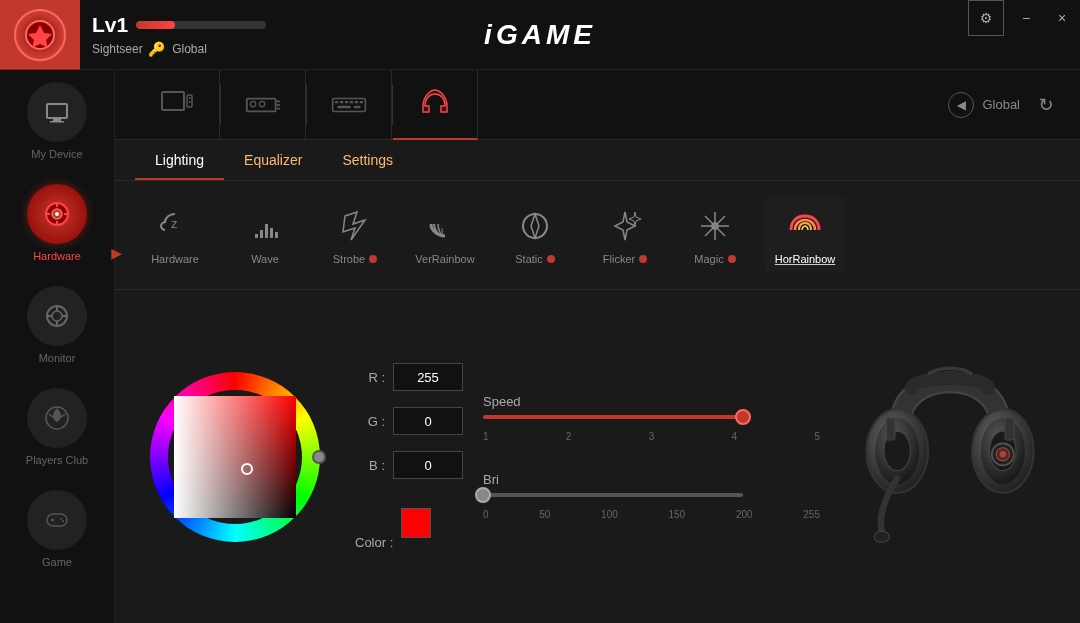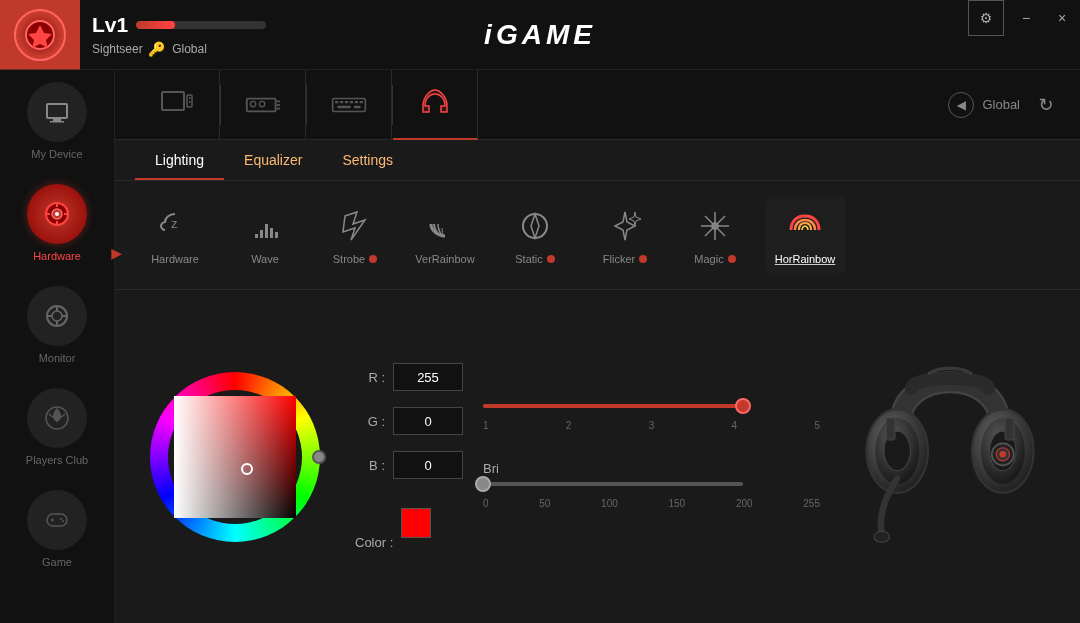--- a/index.html
+++ b/index.html
@@ -764,20 +764,21 @@
         </div>
         <div class="color-swatch-row">
           <span class="color-swatch-label">Color :</span>
           <div class="color-swatch"></div>
         </div>
       </div>
 
       <div class="sliders-section">
 
         <div class="slider-row">
+          <span class="slider-label">Speed</span>
           <div class="slider-track">
             <div class="slider-fill" style="width:100%;"></div>
             <div class="slider-thumb" style="left:100%;"></div>
           </div>
           <div class="slider-ticks">
             <span>1</span>
             <span>2</span>
             <span>3</span>
             <span>4</span>
             <span>5</span>

